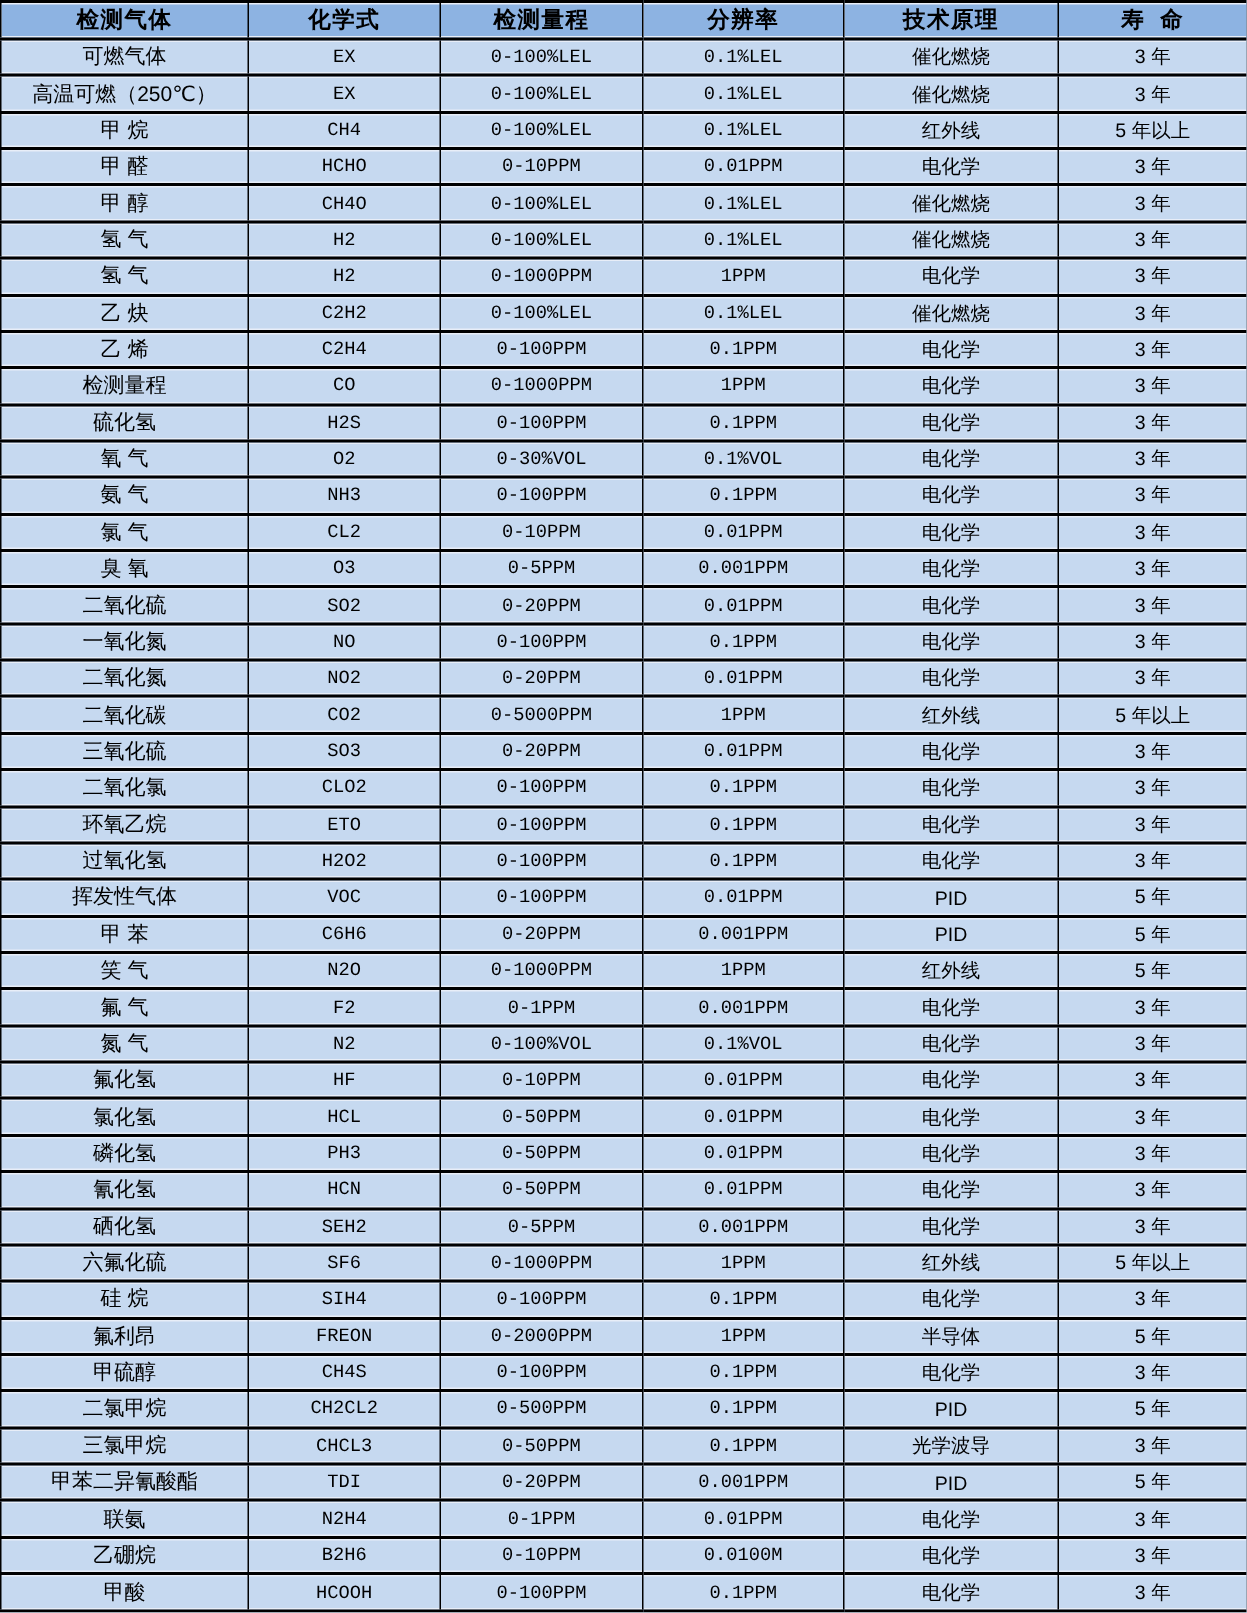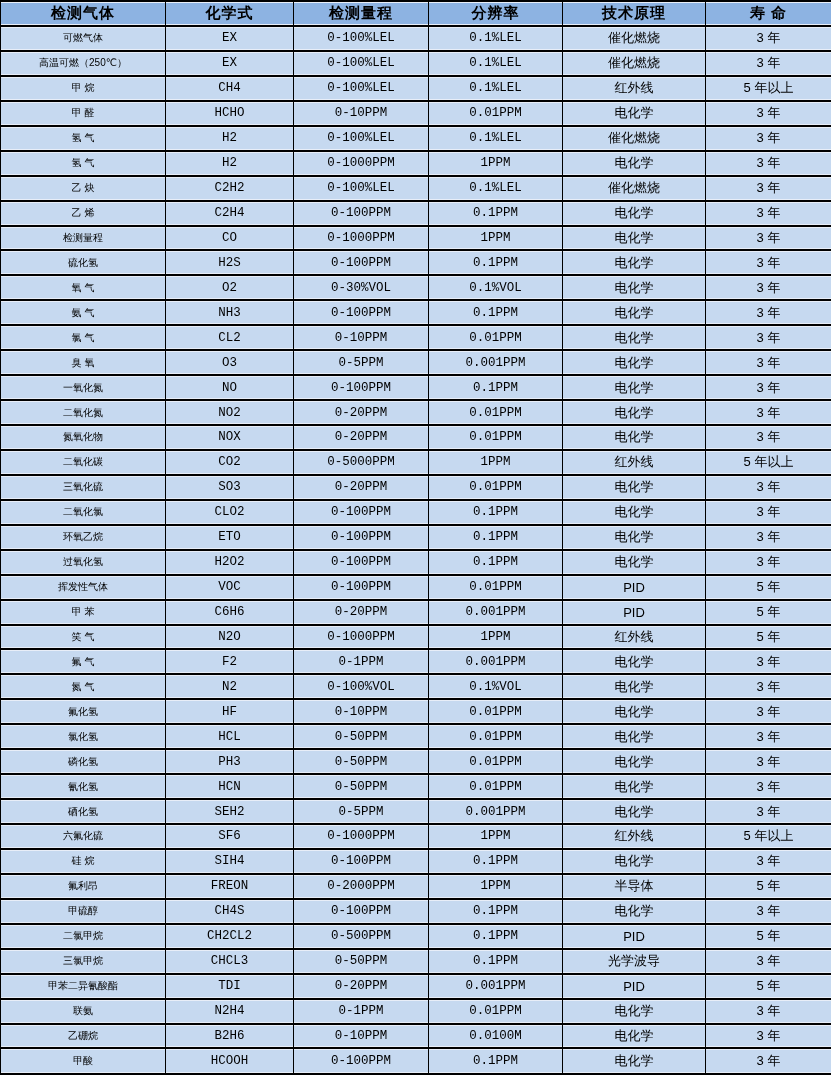--- a/index.html
+++ b/index.html
@@ -27,28 +27,29 @@
     overflow: hidden;
     white-space: nowrap;
     color: #000000;
   }
   #spec-table thead th {
     background: #8db3e2;
     font-size: 15px;
     font-weight: bold;
     height: 23px;
     letter-spacing: 1px;
+    font-family: Liberation Mono, monospace;
   }
   #spec-table tbody td {
     background: #c6d9f0;
     font-size: 13px;
     height: 21px;
   }
   
-  #spec-table tbody td.col-0 { font-size: 10px; }
+  #spec-table tbody td.col-0 { font-size: 14px; }
   
   #spec-table tbody td.col-1,
   #spec-table tbody td.col-2,
   #spec-table tbody td.col-3 {
     font-family: "Liberation Mono", "DejaVu Sans Mono", monospace;
     font-size: 12.5px;
   }
   col.c0 { width: 165px; }
   col.c1 { width: 128px; }
   col.c2 { width: 135px; }
@@ -105,20 +106,28 @@
       </tr>
       <tr>
         <td class="col-0">甲 醛</td>
         <td class="col-1">HCHO</td>
         <td class="col-2">0-10PPM</td>
         <td class="col-3">0.01PPM</td>
         <td class="col-4">电化学</td>
         <td class="col-5">3 年</td>
       </tr>
       <tr>
+        <td class="col-0">甲 醇</td>
+        <td class="col-1">CH4O</td>
+        <td class="col-2">0-100%LEL</td>
+        <td class="col-3">0.1%LEL</td>
+        <td class="col-4">催化燃烧</td>
+        <td class="col-5">3 年</td>
+      </tr>
+      <tr>
         <td class="col-0">氢 气</td>
         <td class="col-1">H2</td>
         <td class="col-2">0-100%LEL</td>
         <td class="col-3">0.1%LEL</td>
         <td class="col-4">催化燃烧</td>
         <td class="col-5">3 年</td>
       </tr>
       <tr>
         <td class="col-0">氢 气</td>
         <td class="col-1">H2</td>
@@ -185,38 +194,38 @@
       </tr>
       <tr>
         <td class="col-0">臭 氧</td>
         <td class="col-1">O3</td>
         <td class="col-2">0-5PPM</td>
         <td class="col-3">0.001PPM</td>
         <td class="col-4">电化学</td>
         <td class="col-5">3 年</td>
       </tr>
       <tr>
+        <td class="col-0">二氧化硫</td>
+        <td class="col-1">SO2</td>
+        <td class="col-2">0-20PPM</td>
+        <td class="col-3">0.01PPM</td>
+        <td class="col-4">电化学</td>
+        <td class="col-5">3 年</td>
+      </tr>
+      <tr>
         <td class="col-0">一氧化氮</td>
         <td class="col-1">NO</td>
         <td class="col-2">0-100PPM</td>
         <td class="col-3">0.1PPM</td>
         <td class="col-4">电化学</td>
         <td class="col-5">3 年</td>
       </tr>
       <tr>
         <td class="col-0">二氧化氮</td>
         <td class="col-1">NO2</td>
-        <td class="col-2">0-20PPM</td>
-        <td class="col-3">0.01PPM</td>
-        <td class="col-4">电化学</td>
-        <td class="col-5">3 年</td>
-      </tr>
-      <tr>
-        <td class="col-0">氮氧化物</td>
-        <td class="col-1">NOX</td>
         <td class="col-2">0-20PPM</td>
         <td class="col-3">0.01PPM</td>
         <td class="col-4">电化学</td>
         <td class="col-5">3 年</td>
       </tr>
       <tr>
         <td class="col-0">二氧化碳</td>
         <td class="col-1">CO2</td>
         <td class="col-2">0-5000PPM</td>
         <td class="col-3">1PPM</td>

